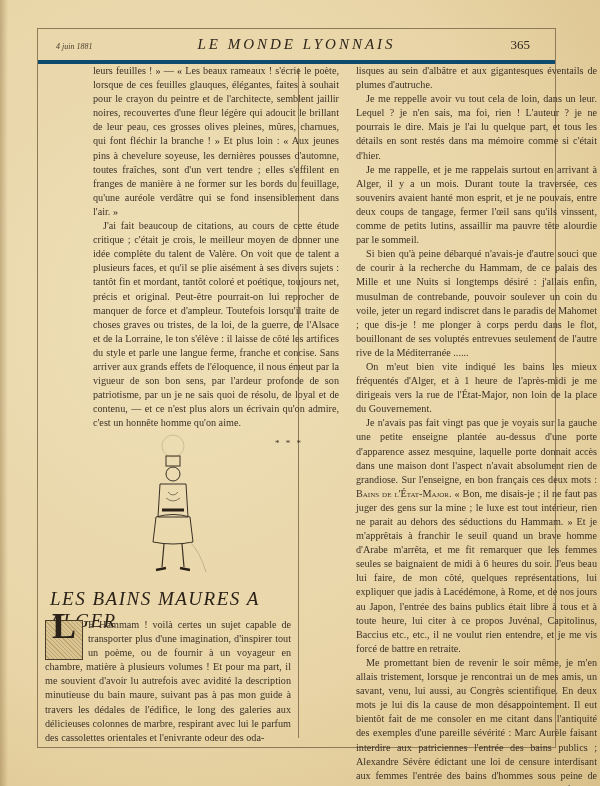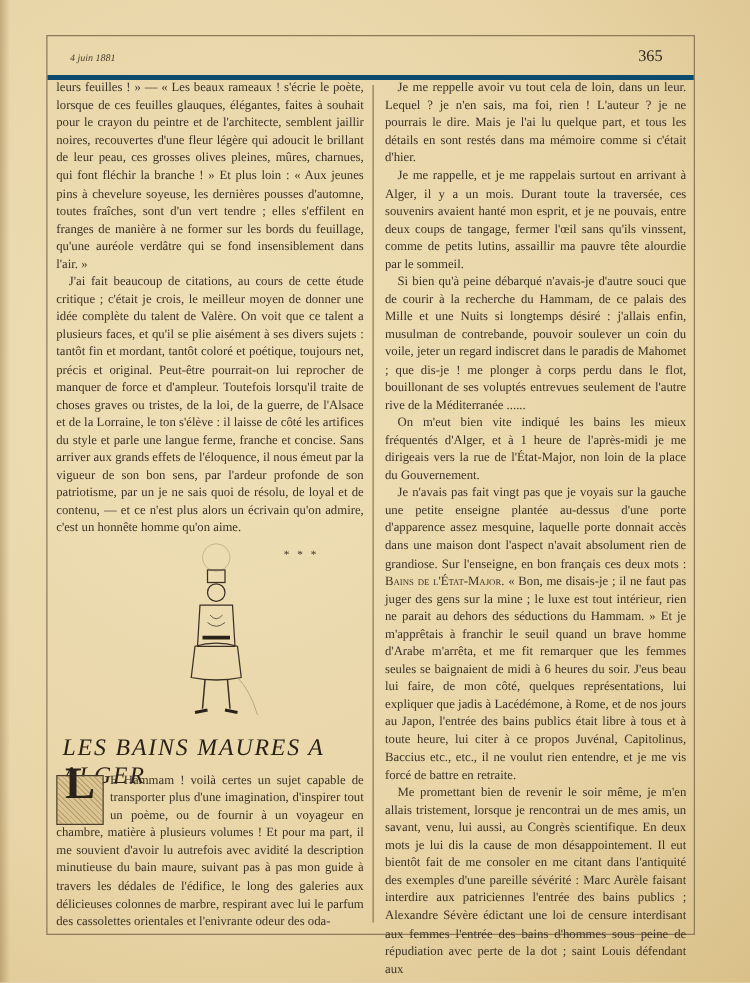--- a/index.html
+++ b/index.html
@@ -37,21 +37,21 @@
     margin-left:12px;
   }
   .col-divider {
     position:absolute; left:298px; top:68px; width:1px; height:670px;
     background:#8d7a5a;
   }
   .col {
     position:absolute; top:64px;
     font-family:"Liberation Serif",serif;
     font-size:10.2px; line-height:14.1px;
-    text-align:justify; color:#3b3126;
+    text-align:justify; color:#3b3126;margin-left:48px;
   }
   .col-left { left:45px; width:246px; }
   .col-right { left:308px; width:241px; }
   .col p { margin:0; text-indent:10px; }
   .col p.noindent { text-indent:0; }
   .stars {
     text-align:right; padding-right:36px; margin-top:6px !important;
     font-size:9px; letter-spacing:2px; text-indent:0 !important;
   }
   .illustration {
@@ -85,20 +85,21 @@
   }
 </style>
 </head>
 <body>
 
 <div class="page-shadow-left"></div>
 <div class="page-frame"></div>
 
 <div class="header">
   <span class="header-date">4 juin 1881</span>
+  <div class="header-title">LE MONDE LYONNAIS</div>
   <span class="header-page">365</span>
 </div>
 
 <div class="col-divider"></div>
 
 <div class="col col-left">
   <p class="noindent">leurs feuilles ! » — « Les beaux rameaux ! s'écrie le poète, lorsque de ces feuilles glauques, élégantes, faites à souhait pour le crayon du peintre et de l'architecte, semblent jaillir noires, recouvertes d'une fleur légère qui adoucit le brillant de leur peau, ces grosses olives pleines, mûres, charnues, qui font fléchir la branche ! » Et plus loin : « Aux jeunes pins à chevelure soyeuse, les dernières pousses d'automne, toutes fraîches, sont d'un vert tendre ; elles s'effilent en franges de manière à ne former sur les bords du feuillage, qu'une auréole verdâtre qui se fond insensiblement dans l'air. »</p>
   <p>J'ai fait beaucoup de citations, au cours de cette étude critique ; c'était je crois, le meilleur moyen de donner une idée complète du talent de Valère. On voit que ce talent a plusieurs faces, et qu'il se plie aisément à ses divers sujets : tantôt fin et mordant, tantôt coloré et poétique, toujours net, précis et original. Peut-être pourrait-on lui reprocher de manquer de force et d'ampleur. Toutefois lorsqu'il traite de choses graves ou tristes, de la loi, de la guerre, de l'Alsace et de la Lorraine, le ton s'élève : il laisse de côté les artifices du style et parle une langue ferme, franche et concise. Sans arriver aux grands effets de l'éloquence, il nous émeut par la vigueur de son bon sens, par l'ardeur profonde de son patriotisme, par un je ne sais quoi de résolu, de loyal et de contenu, — et ce n'est plus alors un écrivain qu'on admire, c'est un honnête homme qu'on aime.</p>
   <p class="stars">* * *</p>
 </div>
@@ -119,19 +120,20 @@
 <div class="section-title">LES BAINS MAURES A ALGER</div>
 
 <div class="article">
   <div class="dropcap">
     <span>L</span>
   </div>
   <span>E Hammam ! voilà certes un sujet capable de transporter plus d'une imagination, d'inspirer tout un poème, ou de fournir à un voyageur en chambre, matière à plusieurs volumes ! Et pour ma part, il me souvient d'avoir lu autrefois avec avidité la description minutieuse du bain maure, suivant pas à pas mon guide à travers les dédales de l'édifice, le long des galeries aux délicieuses colonnes de marbre, respirant avec lui le parfum des cassolettes orientales et l'enivrante odeur des oda-</span>
 </div>
 
 <div class="col col-right">
+  <p class="noindent">lisques au sein d'albâtre et aux gigantesques éventails de plumes d'autruche.</p>
   <p>Je me reppelle avoir vu tout cela de loin, dans un leur. Lequel ? je n'en sais, ma foi, rien ! L'auteur ? je ne pourrais le dire. Mais je l'ai lu quelque part, et tous les détails en sont restés dans ma mémoire comme si c'était d'hier.</p>
   <p>Je me rappelle, et je me rappelais surtout en arrivant à Alger, il y a un mois. Durant toute la traversée, ces souvenirs avaient hanté mon esprit, et je ne pouvais, entre deux coups de tangage, fermer l'œil sans qu'ils vinssent, comme de petits lutins, assaillir ma pauvre tête alourdie par le sommeil.</p>
   <p>Si bien qu'à peine débarqué n'avais-je d'autre souci que de courir à la recherche du Hammam, de ce palais des Mille et une Nuits si longtemps désiré : j'allais enfin, musulman de contrebande, pouvoir soulever un coin du voile, jeter un regard indiscret dans le paradis de Mahomet ; que dis-je ! me plonger à corps perdu dans le flot, bouillonant de ses voluptés entrevues seulement de l'autre rive de la Méditerranée ......</p>
   <p>On m'eut bien vite indiqué les bains les mieux fréquentés d'Alger, et à 1 heure de l'après-midi je me dirigeais vers la rue de l'État-Major, non loin de la place du Gouvernement.</p>
   <p><span>Je n'avais pas fait vingt pas que je voyais sur la gauche une petite enseigne plantée au-dessus d'une porte d'apparence assez mesquine, laquelle porte donnait accès dans une maison dont l'aspect n'avait absolument rien de grandiose. Sur l'enseigne, en bon français ces deux mots : </span><span class="smallcaps">Bains de l'État-Major</span><span>. « Bon, me disais-je ; il ne faut pas juger des gens sur la mine ; le luxe est tout intérieur, rien ne parait au dehors des séductions du Hammam. » Et je m'apprêtais à franchir le seuil quand un brave homme d'Arabe m'arrêta, et me fit remarquer que les femmes seules se baignaient de midi à 6 heures du soir. J'eus beau lui faire, de mon côté, quelques représentations, lui expliquer que jadis à Lacédémone, à Rome, et de nos jours au Japon, l'entrée des bains publics était libre à tous et à toute heure, lui citer à ce propos Juvénal, Capitolinus, Baccius etc., etc., il ne voulut rien entendre, et je me vis forcé de battre en retraite.</span></p>
   <p><span>Me promettant bien de revenir le soir même, je m'en allais tristement, lorsque je rencontrai un de mes amis, un savant, venu, lui aussi, au Congrès scientifique. En deux mots je lui dis la cause de mon désappointement. Il eut bientôt fait de me consoler en me citant dans l'antiquité des exemples d'une pareille sévérité : Marc Aurèle faisant interdire aux patriciennes l'entrée des bains publics ; Alexandre Sévère édictant une loi de censure interdisant aux femmes l'entrée des bains d'hommes sous peine de répudiation avec perte de la dot ; saint Louis défendant aux </span></p>
 </div>
 
 </body></html>

